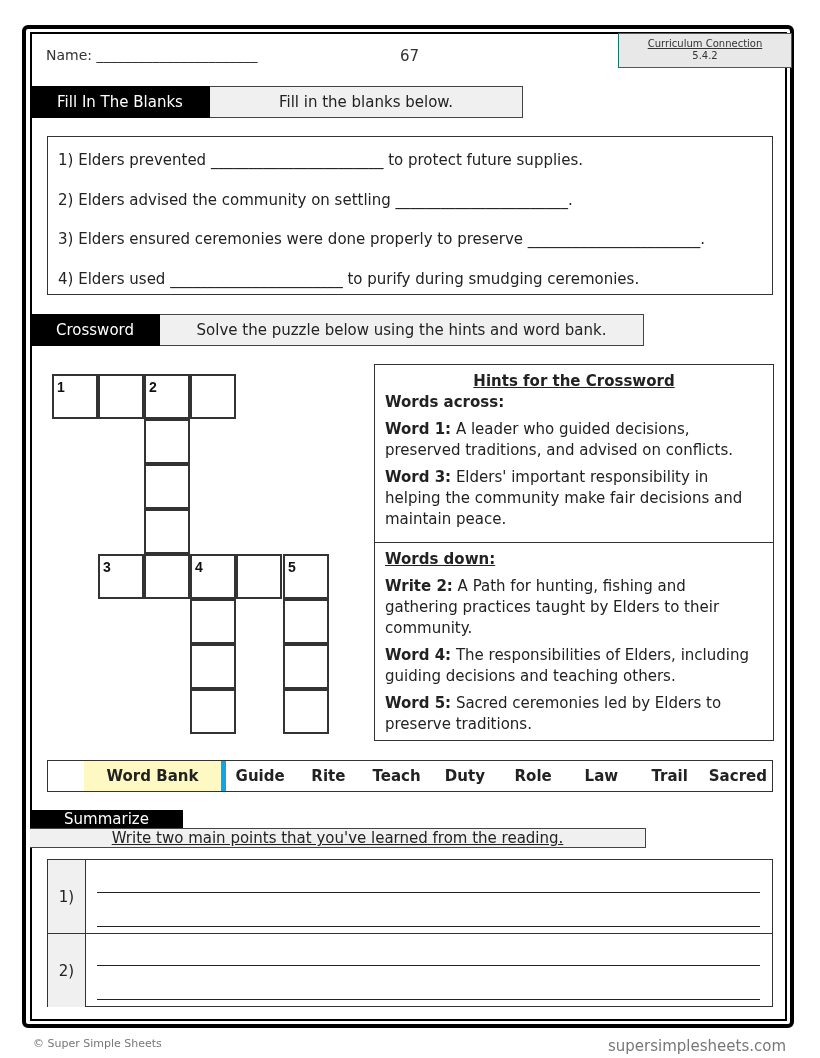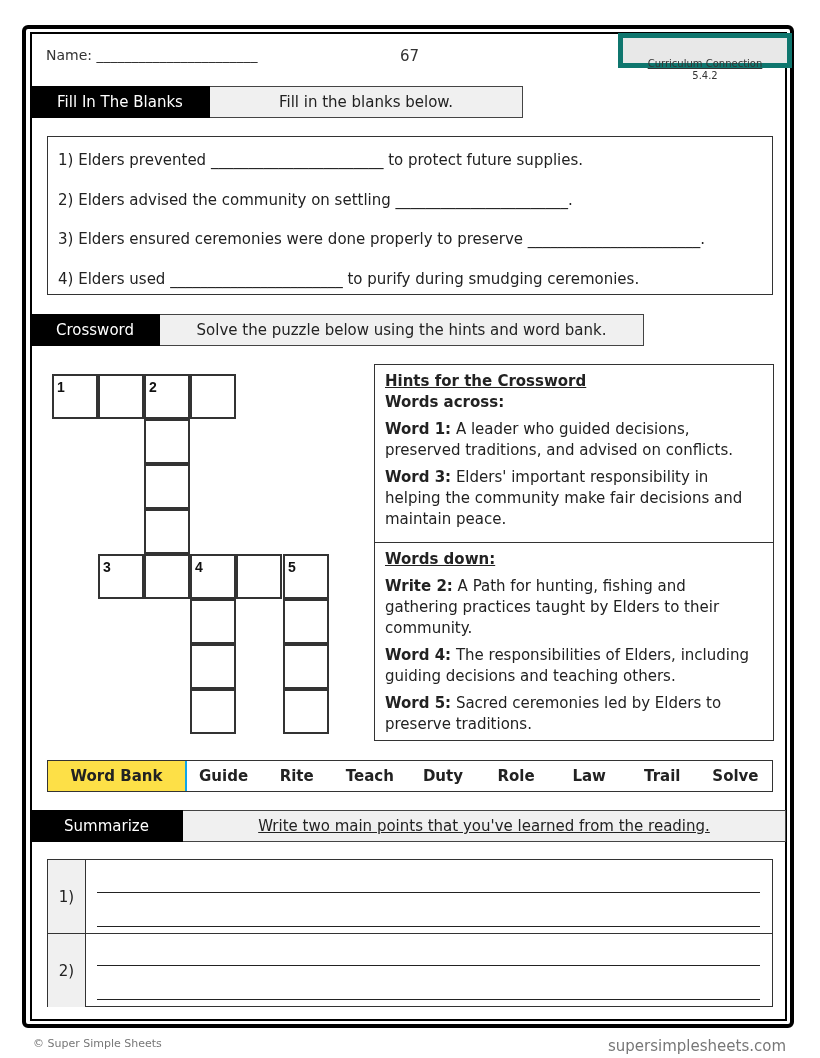--- a/index.html
+++ b/index.html
@@ -3,39 +3,39 @@
 <meta charset="utf-8">
 <style>
   html, body { margin:0; padding:0; background:#ffffff; }
   body { width:820px; height:1058px; position:relative; overflow:hidden;
          font-family:"DejaVu Sans", "Liberation Sans", sans-serif; color:#222; }
   .abs { position:absolute; }
   .frame-outer { left:22px; top:25px; width:772px; height:1003px; border:4px solid #000; border-radius:6px; box-sizing:border-box; }
   .frame-inner { left:30px; top:32px; width:757px; height:989px; border:2px solid #000; box-sizing:border-box; }
   .name-line { left:46px; top:47px; font-size:14px; color:#333; white-space:pre; }
   .page-num { left:400px; top:47px; font-size:15px; color:#333; }
-  .curr { left:618px; top:33px; width:174px; height:35px; background:#e8e8e8; border:5px solid #0f766e; box-sizing:border-box; text-align:center; font-size:10px; line-height:12px; color:#333; padding-top:20px; }
+  .curr { left:618px; top:33px; width:174px; height:35px; background:#e8e8e8; border:1px solid #0f766e; box-sizing:border-box; text-align:center; font-size:10px; line-height:12px; color:#333; padding-top:4px; }
   .curr .t { text-decoration:underline; }
   .sec-bar { height:32px; display:flex; box-sizing:border-box;border-radius:12px; }
   .sec-bar .lbl { background:#000; color:#fff; font-size:15px; display:flex; align-items:center; justify-content:center; }
   .sec-bar .desc { background:#f0f0f0; border:1px solid #444; border-left:none; font-size:15px; display:flex; align-items:center; justify-content:center; color:#222; box-sizing:border-box; }
   .fib-box { left:47px; top:136px; width:726px; height:159px; border:1px solid #333; box-sizing:border-box; }
   .fib-line { position:absolute; left:10px; font-size:15px; white-space:pre; color:#222; }
   .cell { position:absolute; width:46px; height:45px; border:2px solid #333; box-sizing:border-box; background:#fff; }
   .cell .n { position:absolute; left:3px; top:3px; font-size:14px; font-weight:bold; color:#111; font-family:"Liberation Sans", sans-serif; }
   .hints { left:374px; top:364px; width:400px; height:377px; border:1px solid #333; box-sizing:border-box; font-size:15px; line-height:21px; color:#222; }
   .hints .sec1 { position:absolute; left:0; top:0; width:100%; height:178px; border-bottom:1px solid #333; box-sizing:border-box; padding:6px 10px 0 10px; }
   .hints .sec2 { position:absolute; left:0; top:178px; width:100%; padding:6px 10px 0 10px; box-sizing:border-box; }
-  .hints .title { font-weight:bold; text-decoration:underline; }
+  .hints .title { text-align:center; font-weight:bold; text-decoration:underline; }
   .hints .sub { font-weight:bold; }
   .hints .sub.u { text-decoration:underline; }
   .hints p { margin:6px 0 0 0; }
   .hints b { font-weight:bold; }
   .wb { left:47px; top:760px; width:726px; height:32px; border:1px solid #333; box-sizing:border-box; display:flex; font-size:15px; font-weight:bold; }
-  .wb .head { width:137px; background:#fde047; border-right:2px solid #0ea5e9; display:flex; align-items:center; justify-content:center; }
+  .wb .head { width:137px; background:#fef9c3; border-right:5px solid #0ea5e9; display:flex; align-items:center; justify-content:center;margin-left:36px; }
   .wb .word { flex:1; display:flex; align-items:center; justify-content:center; }
   .sum-table { left:47px; top:859px; width:726px; height:148px; border:1px solid #333; box-sizing:border-box; }
   .sum-row { position:absolute; left:0; width:100%; height:73px; }
   .sum-row .num { position:absolute; left:0; top:0; width:37px; height:100%; background:#f0f0f0; border-right:1px solid #333; display:flex; align-items:center; justify-content:center; font-size:15px; }
   .sum-row .ln { position:absolute; left:49px; width:663px; height:0; border-top:1px solid #222; }
   .foot-l { left:33px; top:1037px; font-size:11px; color:#777; }
   .foot-r { right:34px; top:1037px; font-size:15px; color:#777; }
 </style>
 </head>
 <body>
@@ -119,24 +119,24 @@
 
 <div class="abs wb">
   <div class="head">Word Bank</div>
   <div class="word">Guide</div>
   <div class="word">Rite</div>
   <div class="word">Teach</div>
   <div class="word">Duty</div>
   <div class="word">Role</div>
   <div class="word">Law</div>
   <div class="word">Trail</div>
-  <div class="word">Solve</div>
+  <div class="word">Sacred</div>
 </div>
 
-<div class="abs sec-bar" style="left:30px; top:810px; width:756px;">
+<div class="abs sec-bar" style="left:30px; top:810px; width:616px;flex-direction:column;">
   <div class="lbl" style="width:153px;">Summarize</div>
   <div class="desc" style="flex:1;text-decoration:underline;">Write two main points that you've learned from the reading.</div>
 </div>
 
 <div class="abs sum-table">
   <div class="sum-row" style="top:0; border-bottom:1px solid #333;">
     <div class="num">1)</div>
     <div class="ln" style="top:32px;"></div>
     <div class="ln" style="top:66px;"></div>
   </div>

